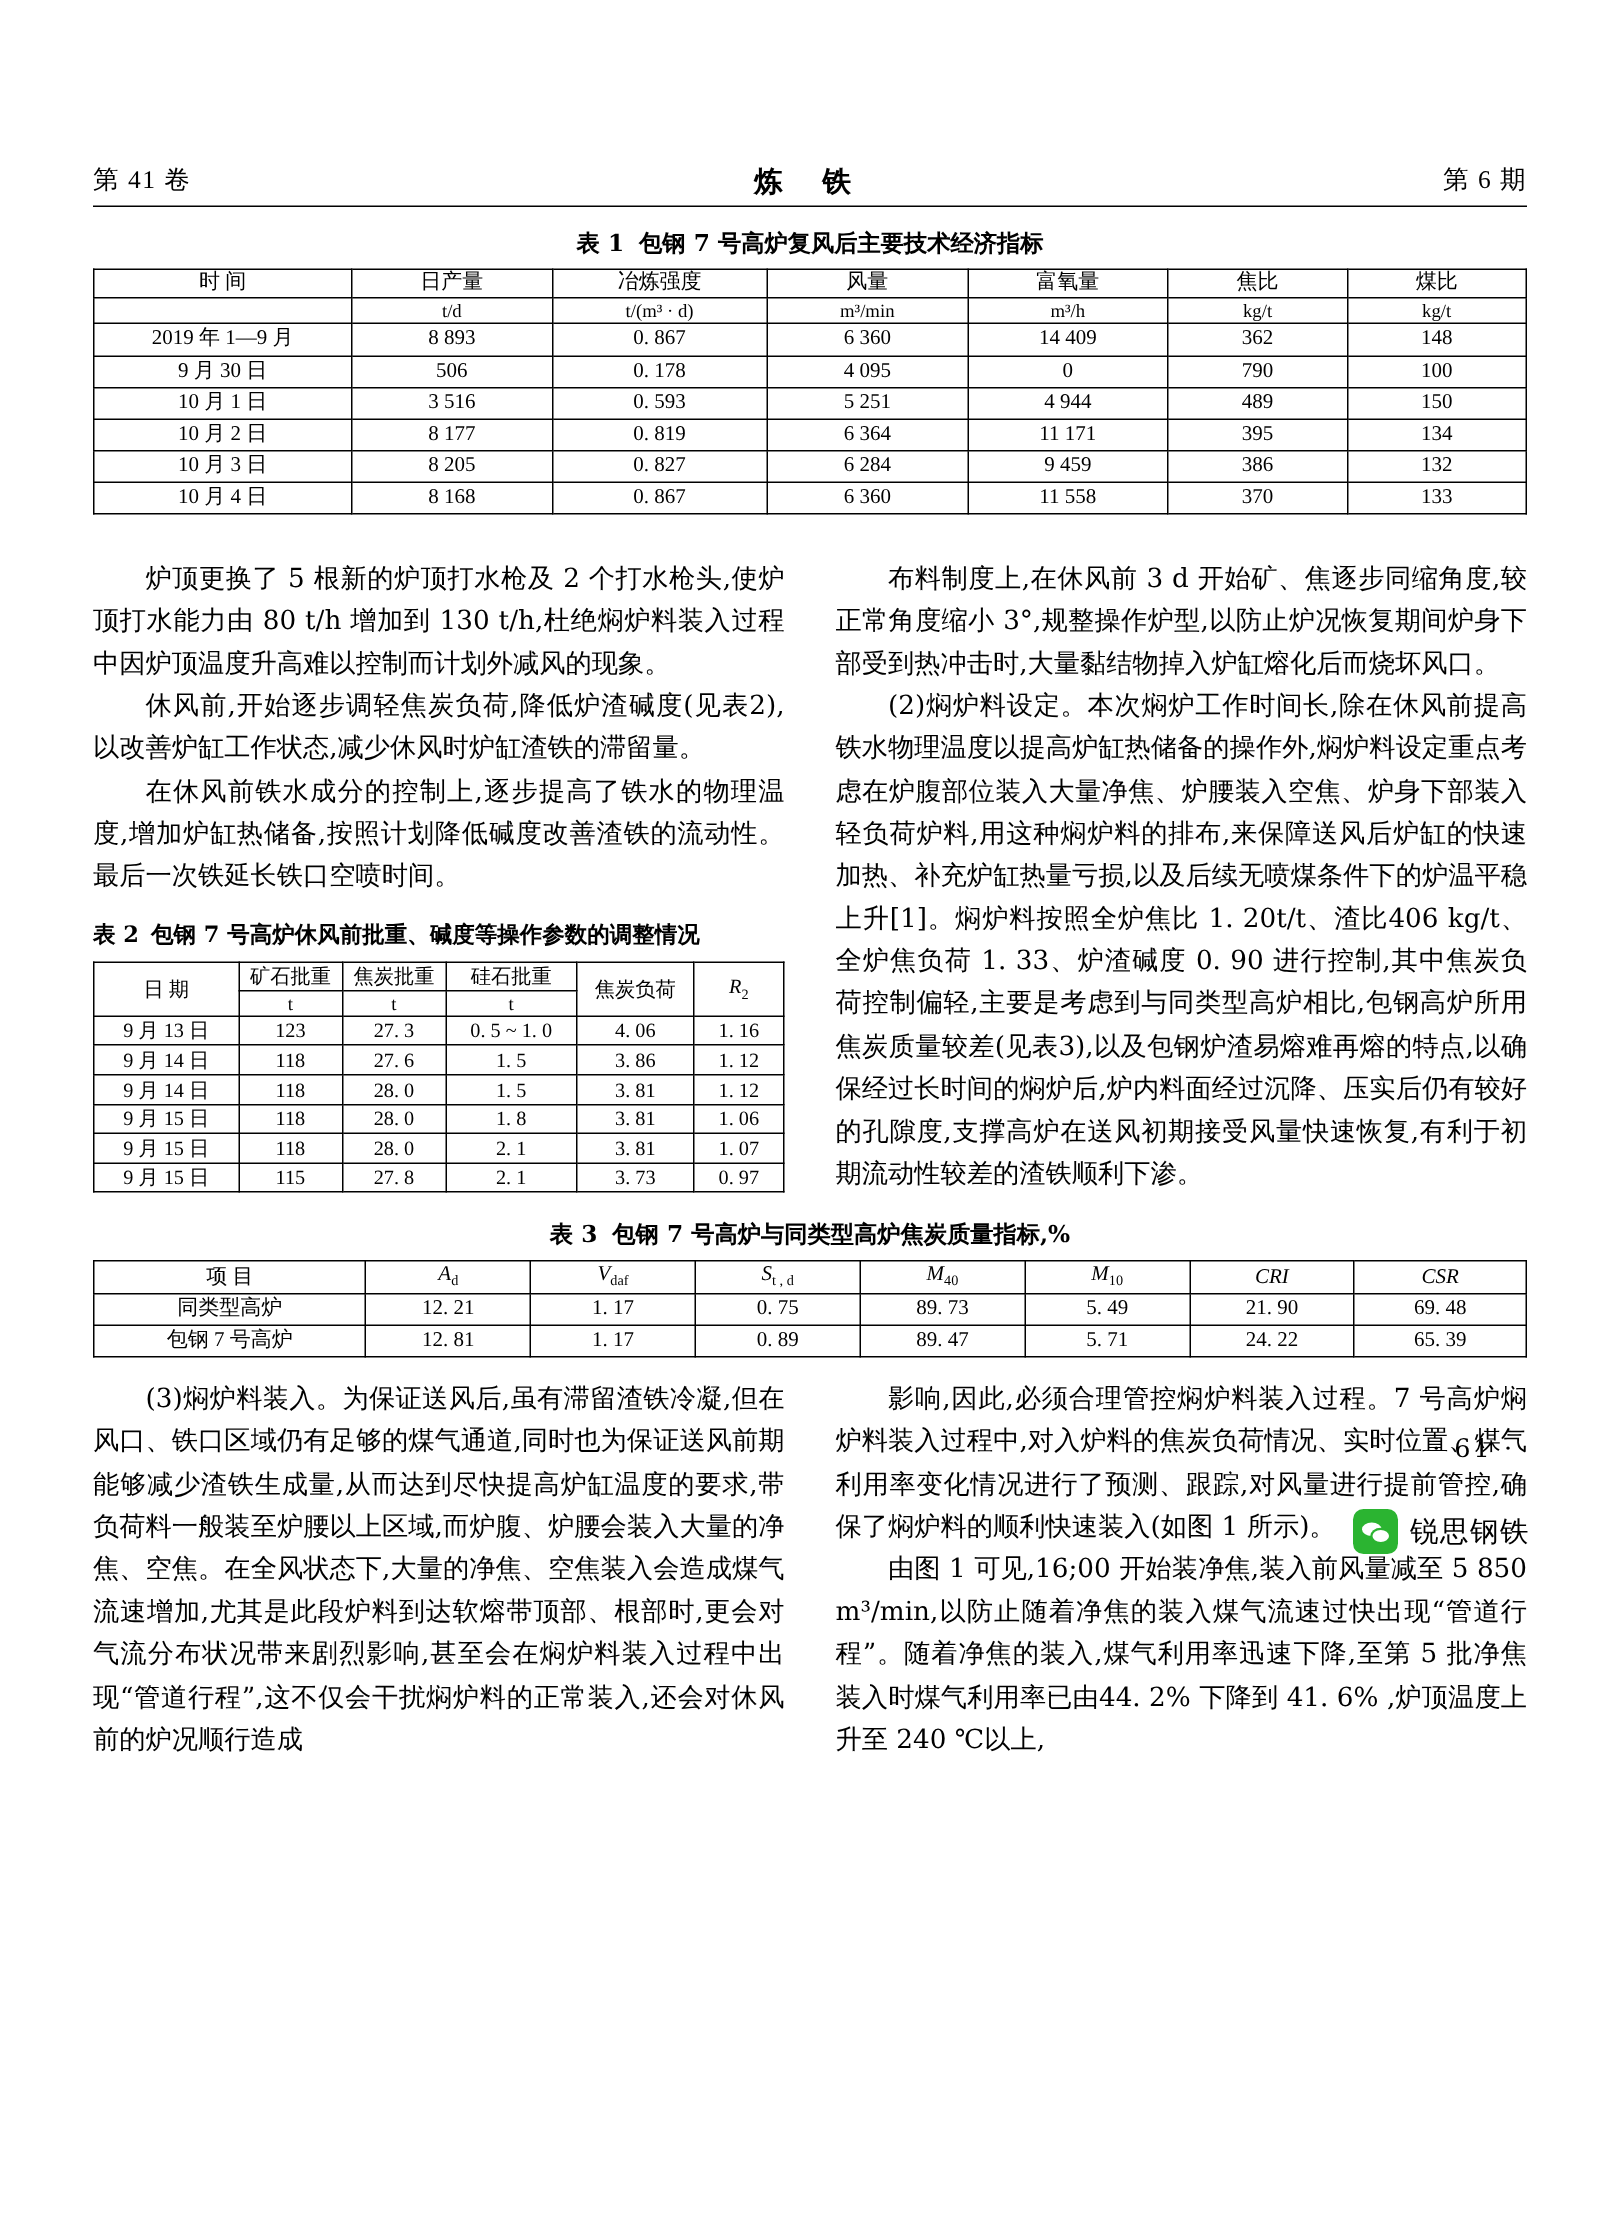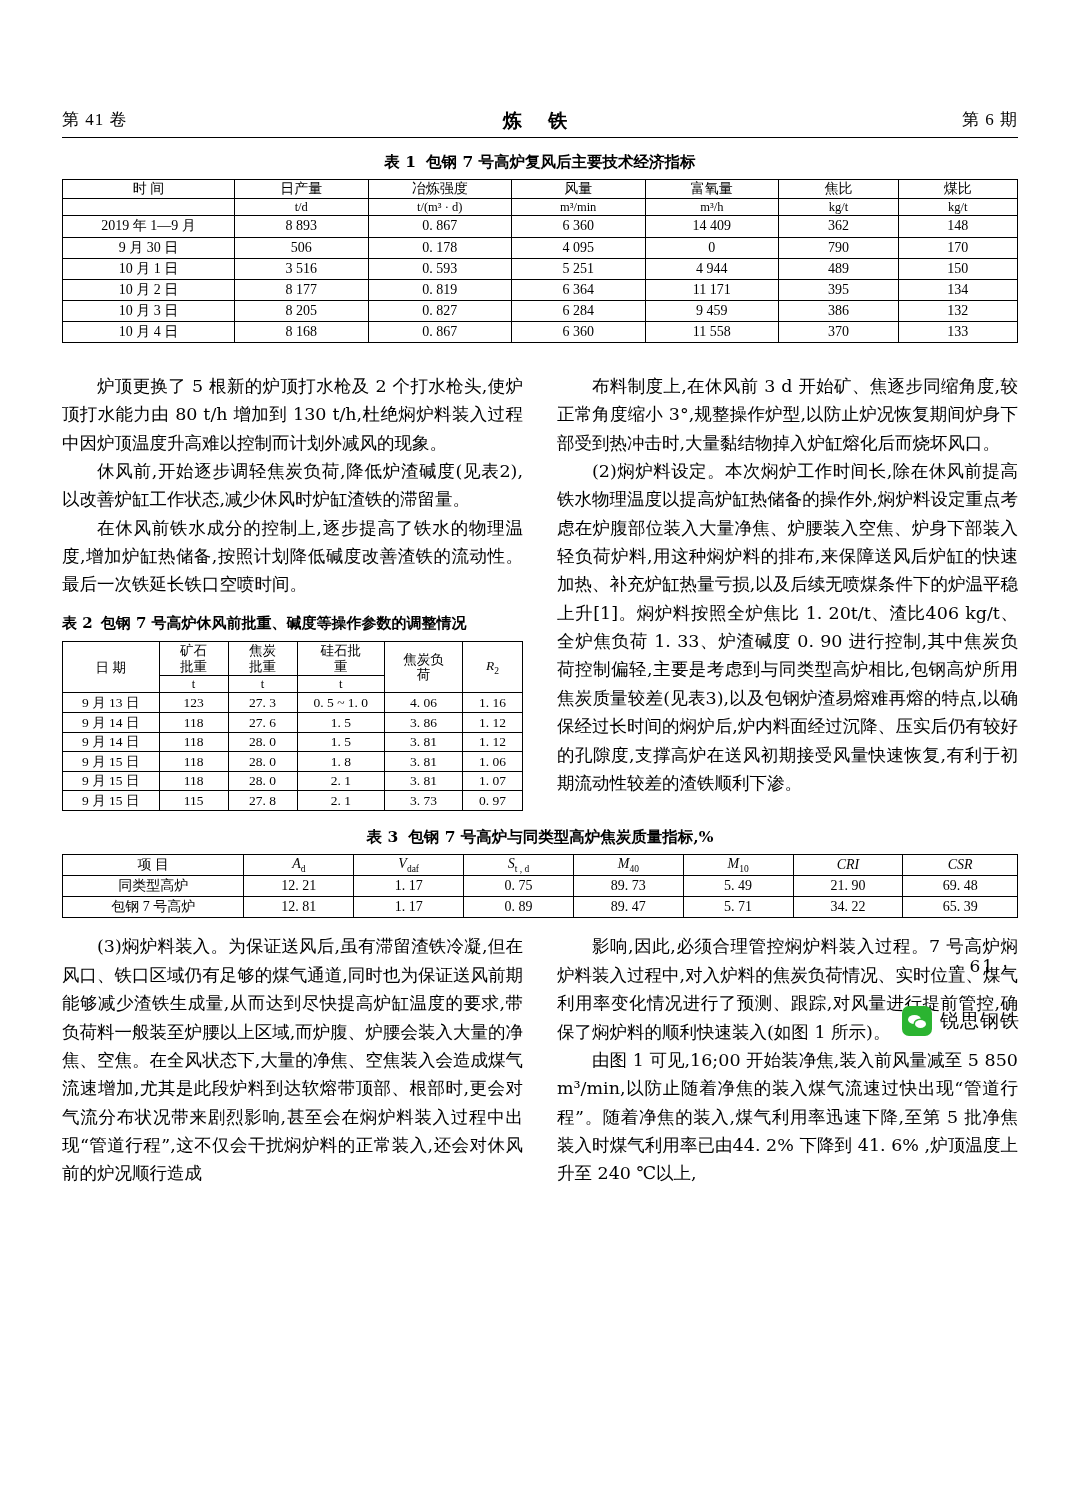--- a/index.html
+++ b/index.html
@@ -65,21 +65,21 @@
     font-family: "Liberation Serif", serif;
   }
   table.data td, table.data th {
     border: 1px solid #000;
     text-align: center;
     padding: 2px 2px;
     font-weight: normal;
     line-height: 1.15;
   }
   table.data thead td {
-    padding: 1px 17px;
+    padding: 1px 2px;
   }
   .unit { font-size: 12.5px; }
   .sub { font-size: 9.5px; vertical-align: sub; }
   .ital { font-style: italic; }
 
   
   .cols {
     display: flex;
     gap: 34px;
     margin-top: 29px;
@@ -215,21 +215,21 @@
         <td>362</td>
         <td>148</td>
       </tr>
       <tr>
         <td>9 月 30 日</td>
         <td>506</td>
         <td>0. 178</td>
         <td>4 095</td>
         <td>0</td>
         <td>790</td>
-        <td>170</td>
+        <td>100</td>
       </tr>
       <tr>
         <td>10 月 1 日</td>
         <td>3 516</td>
         <td>0. 593</td>
         <td>5 251</td>
         <td>4 944</td>
         <td>489</td>
         <td>150</td>
       </tr>
@@ -393,21 +393,21 @@
           <td>21. 90</td>
           <td>69. 48</td>
         </tr>
         <tr>
           <td>包钢 7 号高炉</td>
           <td>12. 81</td>
           <td>1. 17</td>
           <td>0. 89</td>
           <td>89. 47</td>
           <td>5. 71</td>
-          <td>34. 22</td>
+          <td>24. 22</td>
           <td>65. 39</td>
         </tr>
       </tbody>
     </table>
   </div>
 
   <div class="cols bottom-cols">
     <div class="col">
       <p>(3)焖炉料装入。为保证送风后,虽有滞留渣铁冷凝,但在风口、铁口区域仍有足够的煤气通道,同时也为保证送风前期能够减少渣铁生成量,从而达到尽快提高炉缸温度的要求,带负荷料一般装至炉腰以上区域,而炉腹、炉腰会装入大量的净焦、空焦。在全风状态下,大量的净焦、空焦装入会造成煤气流速增加,尤其是此段炉料到达软熔带顶部、根部时,更会对气流分布状况带来剧烈影响,甚至会在焖炉料装入过程中出现“管道行程”,这不仅会干扰焖炉料的正常装入,还会对休风前的炉况顺行造成</p>
     </div>

